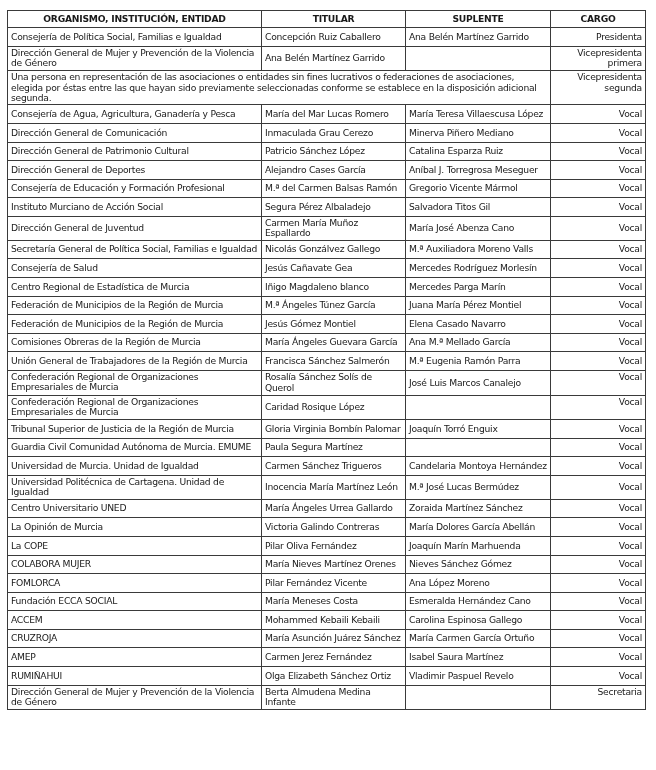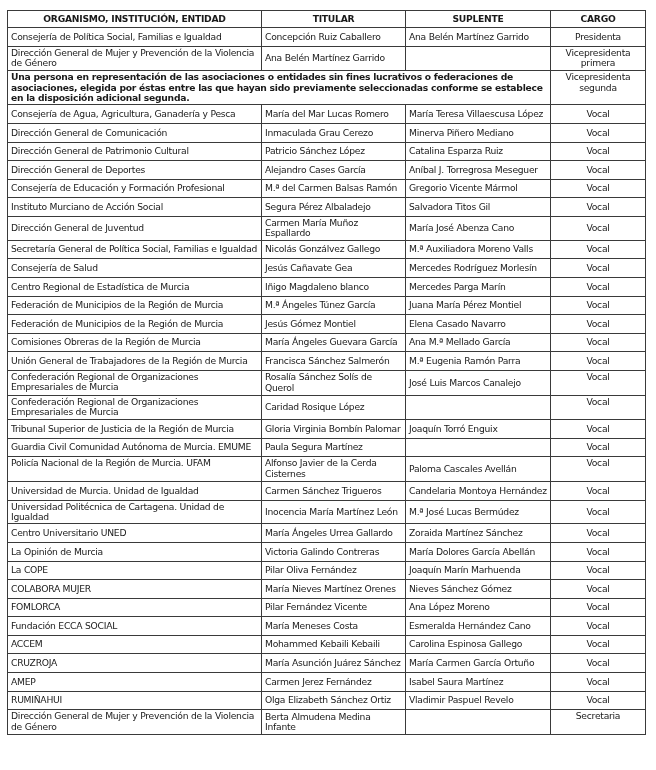--- a/index.html
+++ b/index.html
@@ -28,21 +28,21 @@
     vertical-align: middle;
     margin-top: 24px;
   }
   col.c1 { width: 254px; }
   col.c2 { width: 144px; }
   col.c3 { width: 145px; }
   col.c4 { width: 95px; }
   tr.r1 td { height: 15.6px; vertical-align: middle; }
   tr.r2 td { height: 21.6px; }
   tr.r2 td.mid { vertical-align: middle; }
-  td.cargo { text-align: center; }
+  td.cargo { text-align: right; }
 </style>
 </head>
 <body>
 
 <table class="doc">
   <colgroup>
       <col class="c1">
       <col class="c2">
       <col class="c3">
       <col class="c4">
@@ -62,21 +62,21 @@
       <td>Ana Belén Martínez Garrido</td>
       <td class="cargo">Presidenta</td>
     </tr>
     <tr class="r2">
       <td>Dirección General de Mujer y Prevención de la Violencia de Género</td>
       <td class="mid">Ana Belén Martínez Garrido</td>
       <td></td>
       <td class="cargo">Vicepresidenta primera</td>
     </tr>
     <tr class="r2">
-      <td colspan="3" style="height:29px;font-weight:bold;">Una persona en representación de las asociaciones o entidades sin fines lucrativos o federaciones de asociaciones, elegida por éstas entre las que hayan sido previamente seleccionadas conforme se establece en la disposición adicional segunda.</td>
+      <td colspan="3" style="height:29px;">Una persona en representación de las asociaciones o entidades sin fines lucrativos o federaciones de asociaciones, elegida por éstas entre las que hayan sido previamente seleccionadas conforme se establece en la disposición adicional segunda.</td>
       <td class="cargo">Vicepresidenta segunda</td>
     </tr>
   </tbody>
   <tbody id="dyn-body">
       <tr class="r1">
         <td>Consejería de Agua, Agricultura, Ganadería y Pesca</td>
         <td>María del Mar Lucas Romero</td>
         <td>María Teresa Villaescusa López</td>
         <td class="cargo">Vocal</td>
       </tr>
@@ -173,26 +173,20 @@
       <tr class="r1">
         <td>Tribunal Superior de Justicia de la Región de Murcia</td>
         <td>Gloria Virginia Bombín Palomar</td>
         <td>Joaquín Torró Enguix</td>
         <td class="cargo">Vocal</td>
       </tr>
       <tr class="r1">
         <td>Guardia Civil Comunidad Autónoma de Murcia. EMUME</td>
         <td>Paula Segura Martínez</td>
         <td></td>
-        <td class="cargo">Vocal</td>
-      </tr>
-      <tr class="r2">
-        <td>Policía Nacional de la Región de Murcia. UFAM</td>
-        <td>Alfonso Javier de la Cerda Cisternes</td>
-        <td class="mid">Paloma Cascales Avellán</td>
         <td class="cargo">Vocal</td>
       </tr>
       <tr class="r1">
         <td>Universidad de Murcia. Unidad de Igualdad</td>
         <td>Carmen Sánchez Trigueros</td>
         <td>Candelaria Montoya Hernández</td>
         <td class="cargo">Vocal</td>
       </tr>
       <tr class="r1">
         <td>Universidad Politécnica de Cartagena. Unidad de Igualdad</td>

